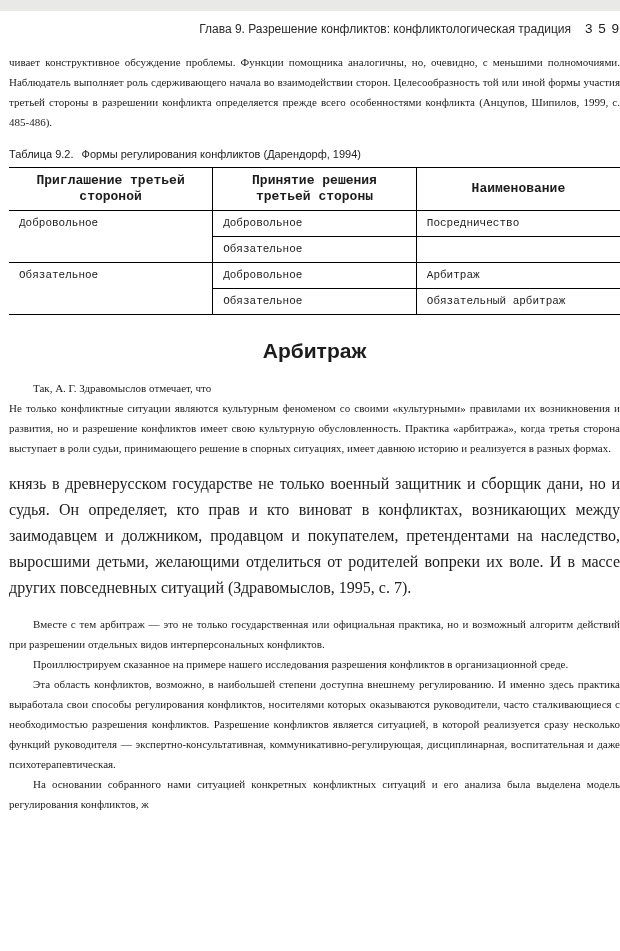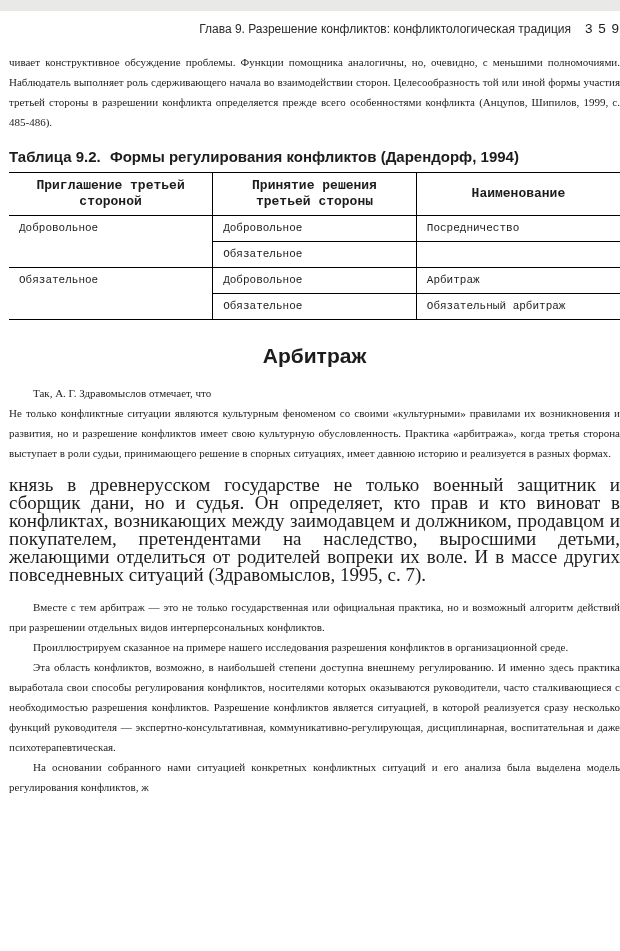--- a/index.html
+++ b/index.html
@@ -44,22 +44,22 @@
     font-size: 11px;
     line-height: 20px;
     text-align: justify;
     hyphens: auto;
   }
   .indent { text-indent: 24px; }
   
   .table-caption {
     margin: 16px 0 7px 0;
     font-family: "Liberation Sans", sans-serif;
-    font-size: 15px;
-    font-weight: 700;
+    font-size: 11px;
+    font-weight: 400;
   }
   .cap-label { margin-right: 5px; }
   
   table.conflict-table {
     width: 100%;
     border-collapse: collapse;
     border-top: 1px solid #000;
     border-bottom: 1px solid #000;
     font-family: Liberation Mono, monospace;
     table-layout: fixed;
@@ -89,22 +89,22 @@
   .section-heading {
     margin: 24px 0 15px 0;
     text-align: center;
     font-family: "Liberation Sans", sans-serif;
     font-size: 21px;
     font-weight: 700;
   }
   
   .quote {
     margin: 13px 0 13px 0;
-    font-size: 19px;
-    line-height: 18px;
+    font-size: 16px;
+    line-height: 26px;
     text-align: justify;
     hyphens: auto;
   }
 </style>
 </head>
 <body>
 
 <div class="page">
 
   <header class="running-header">

